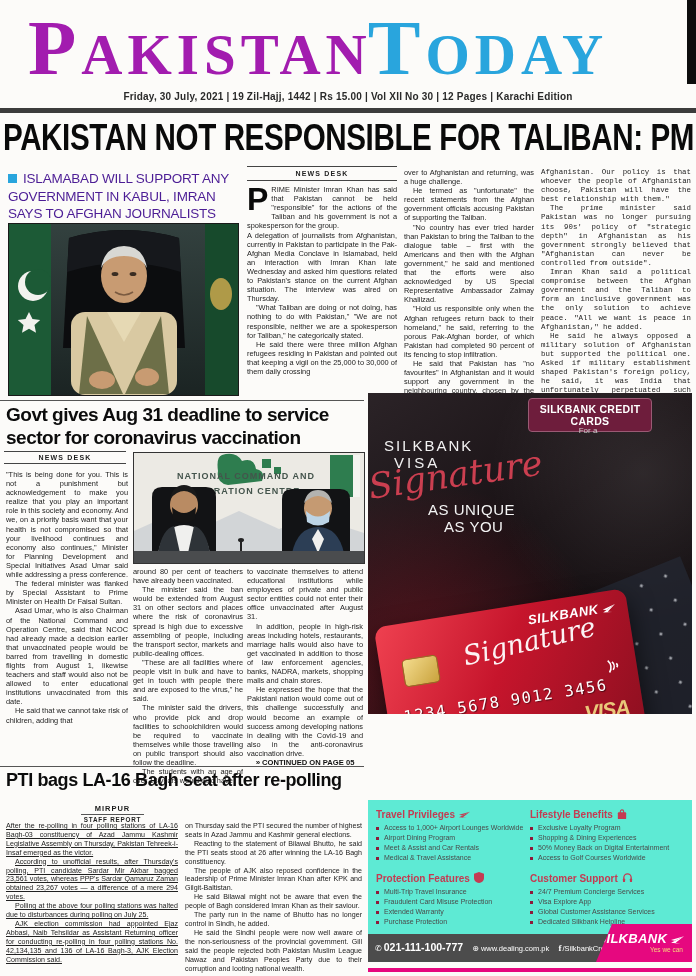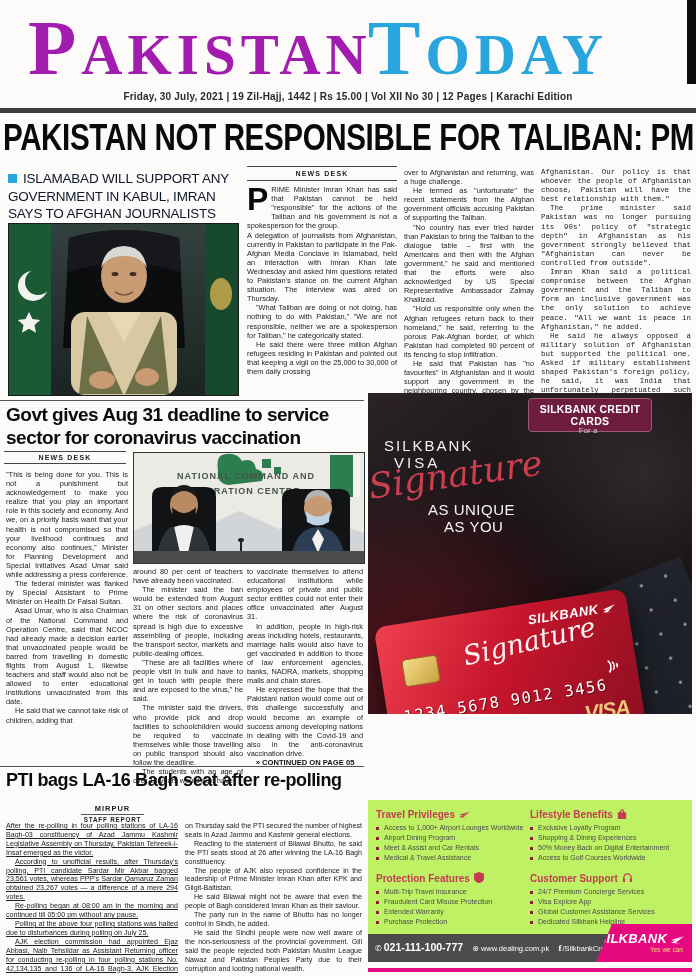--- a/index.html
+++ b/index.html
@@ -17,21 +17,21 @@
   .mw.blue  { color:#29a5dd; margin-left:-4px; }
   .dateline { position:absolute; left:0; top:91px; width:696px; text-align:center;
               font-size:10px; font-weight:bold; color:#2a2a2a; letter-spacing:.2px; }
   .thick-rule { position:absolute; left:0; top:108px; width:696px; height:5px; background:#3c3c3c; }
 
   
   .lead-headline { position:absolute; left:3px; top:115px; width:693px; height:46px; margin:0; overflow:hidden; }
   .condense { display:inline-block; transform:scaleX(.80); transform-origin:0 50%; white-space:nowrap;
               font-size:37px; font-weight:bold; letter-spacing:-.5px; color:#0a0a0a; line-height:46px; }
   .subhead { position:absolute; left:8px; top:170px; width:232px; font-size:13.5px; line-height:17.5px;
-             color:#0f172a; letter-spacing:-.2px; }
+             color:#4c1d95; letter-spacing:-.2px; }
   .subhead .bullet { display:inline-block; width:9px; height:9px; background:#29a5dd; margin-right:6px; }
   .photo1 { position:absolute; left:8px; top:223px; width:229px; height:171px; border:1px solid #1a1a1a; background:#20302f; }
   .byline { font-size:7px; font-weight:bold; letter-spacing:1.2px; text-align:center;
             border-top:1px solid #444; border-bottom:1px solid #444; padding:2px 0; margin-bottom:4px; }
   .col { position:absolute; font-size:7.4px; line-height:9.1px; text-align:justify; overflow:hidden; color:#222; }
   .col p { margin:0; }
   .col p + p { text-indent:9px; }
   .s1c1 { left:247px; top:166px; width:150px; height:238px; }
   .s1c2 { left:404px; top:168px; width:130px; height:236px; }
   .s1c3 { left:541px; top:168px; width:150px; height:236px;font-family:Liberation Mono, monospace; }
@@ -101,21 +101,21 @@
   .card-valid { position:absolute; left:92px; top:108px; color:#fff; }
   .card-valid .lbl { font-size:4.5px; line-height:5px; display:inline-block; vertical-align:middle; }
   .card-valid .val { font-size:11px; font-style:italic; margin-left:3px; }
   .card-holder { position:absolute; left:16px; top:128px; color:#fff; font-size:10.5px; font-weight:bold;
                  letter-spacing:1px; text-shadow:1px 1px 1px rgba(0,0,0,.5); }
   .card-visa { position:absolute; right:14px; top:108px; text-align:right; }
   .card-visa .v { font-size:21px; font-weight:bold; font-style:italic; color:#e9c87a; letter-spacing:-1px; line-height:20px; }
   .card-visa .vs { font-size:8px; font-style:italic; color:#f3e3b8; }
   .ctl { position:absolute; right:14px; top:66px; }
 
-  .ad-benefits { position:absolute; left:0; top:407px; width:324px; height:134px; background:#bef264; }
+  .ad-benefits { position:absolute; left:0; top:407px; width:324px; height:134px; background:#5eead4; }
   .sec { position:absolute; width:152px; }
   .sec-head { font-size:10px; font-weight:bold; color:#c43b52; margin-bottom:3px; }
   .sec-icon { vertical-align:-1px; margin-left:4px; }
   .sec ul { list-style:none; margin:0; padding:0; }
   .sec li { font-size:7px; line-height:10px; color:#4a4a4a; white-space:nowrap; padding-left:8px; position:relative; }
   .sec li::before { content:""; position:absolute; left:0; top:3.5px; width:3px; height:3px; background:#8d1b3b; }
   .sec.p1 { left:8px; top:9px; }  .sec.p2 { left:162px; top:9px; }
   .sec.p3 { left:8px; top:72px; } .sec.p4 { left:162px; top:72px; }
 
   .ad-contact { position:absolute; left:0; top:541px; width:324px; height:28px; background:#4c4c4c; color:#fff; }
@@ -278,21 +278,20 @@
 
   <div class="rule3"></div>
   <h2 class="s3-headline">PTI bags LA-16 Bagh seat after re-polling</h2>
   <div class="s3-byline">
     <div class="loc">MIRPUR</div>
     <div class="rep">STAFF REPORT</div>
   </div>
   <div class="col s3c1">
       <p>After the re-polling in four polling stations of LA-16 Bagh-03 constituency of Azad Jammu Kashmir Legislative Assembly on Thursday, Pakistan Tehreek-i-Insaf emerged as the victor.</p>
       <p>According to unofficial results, after Thursday's polling, PTI candidate Sardar Mir Akbar bagged 23,561 votes, whereas PPP's Sardar Qamaruz Zaman obtained 23,267 votes — a difference of a mere 294 votes.</p>
-      <p>Re-polling began at 08:00 am in the morning and continued till 05:00 pm without any pause.</p>
       <p>Polling at the above four polling stations was halted due to disturbances during polling on July 25.</p>
       <p>AJK election commission had appointed Ejaz Abbasi, Naib Tehsildar as Assistant Returning officer for conducting re-polling in four polling stations No. 42,134,135 and 136 of LA-16 Bagh-3, AJK Election Commission said.</p>
     </div>
   <div class="col s3c2">
       <p>on Thursday said the PTI secured the number of highest seats in Azad Jammu and Kashmir general elections.</p>
       <p>Reacting to the statement of Bilawal Bhutto, he said the PTI seats stood at 26 after winning the LA-16 Bagh constituency.</p>
       <p>The people of AJK also reposed confidence in the leadership of Prime Minister Imran Khan after KPK and Gilgit-Baltistan.</p>
       <p>He said Bilawal might not be aware that even the people of Bagh considered Imran Khan as their saviour.</p>
       <p>The party run in the name of Bhutto has no longer control in Sindh, he added.</p>
       <p>He said the Sindhi people were now well aware of the non-seriousness of the provincial government. Gill said the people rejected both Pakistan Muslim League Nawaz and Pakistan Peoples Party due to their corruption and looting national wealth.</p>

